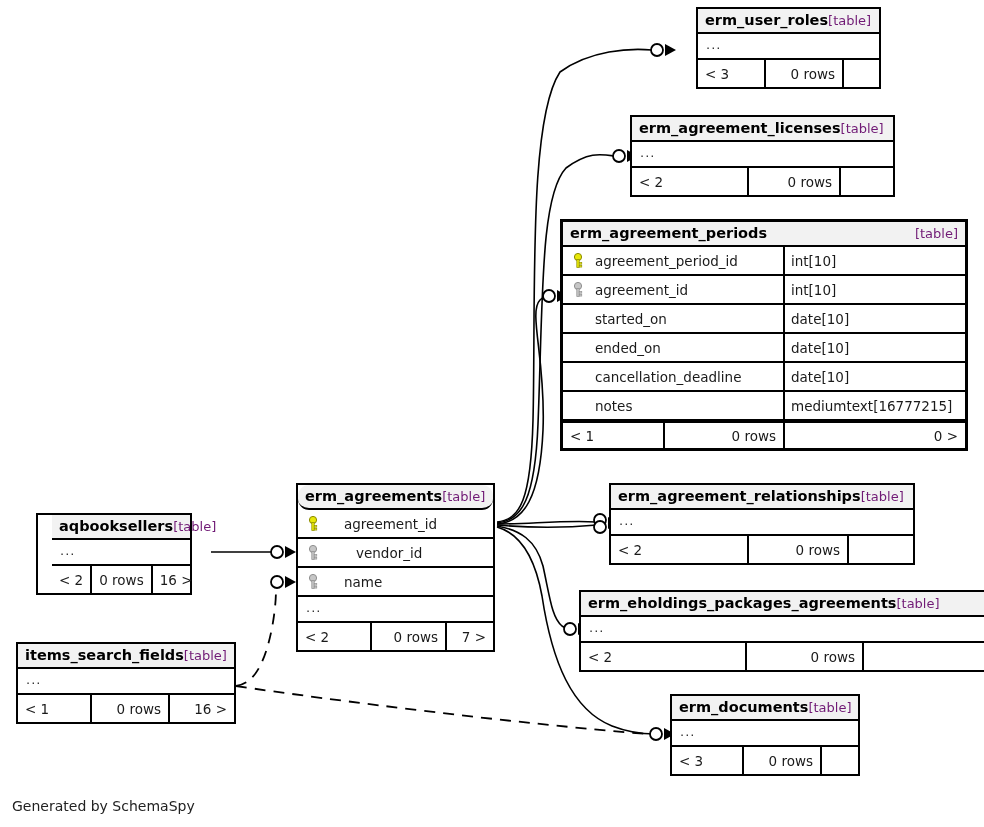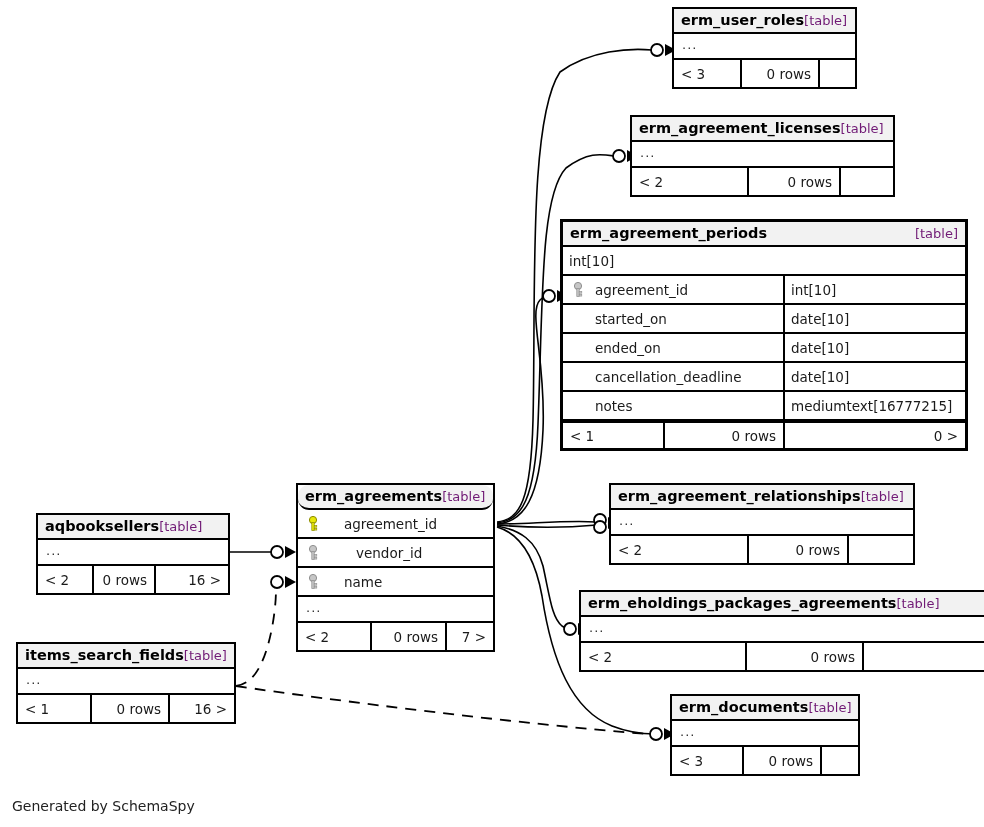--- a/index.html
+++ b/index.html
@@ -143,21 +143,21 @@
       <use href="#crow" x="675" y="734"></use>
 
       <circle cx="277" cy="552" r="6" fill="#fff" stroke="#000" stroke-width="1.8"></circle>
       <use href="#crow" x="296" y="552"></use>
 
       <circle cx="277" cy="582" r="6" fill="#fff" stroke="#000" stroke-width="1.8"></circle>
       <use href="#crow" x="296" y="582"></use>
     </g>
   </svg>
 
-  <div class="tbl" style="left:672px;top:7px;width:185px;">
+  <div class="tbl" style="left:696px;top:7px;width:185px;">
     <div class="thead">
       <span class="tname">erm_user_roles</span>
         <span class="ttag">[table]</span>
     </div>
     <div class="ellipsis">...</div>
     <div class="tfoot">
       <div class="fc left" style="width:68px">&lt; 3</div>
       <div class="fc right" style="width:78px">0 rows</div>
       <div class="fc right" style="flex:1 1 auto"></div>
     </div>
@@ -176,20 +176,31 @@
     </div>
   </div>
 
   <div class="tbl thick" style="left:560px;top:219px;width:408px;">
     <div class="thead spread">
       <span class="tname">erm_agreement_periods</span>
       <span class="ttag">[table]</span>
     </div>
 
     <div class="rowline">
+      <div class="rcol-name" style="width:222px;flex:0 0 222px">
+        <span class="keyico">
+          <svg width="14" height="16" viewBox="0 0 14 16">
+              <circle cx="7" cy="4" r="3.6" fill="#e8e80a" stroke="#8a8a00" stroke-width="1"></circle>
+              <rect x="5.8" y="6.6" width="2.4" height="8" fill="#e8e80a" stroke="#8a8a00" stroke-width="0.7"></rect>
+              <rect x="8.2" y="9.4" width="2.6" height="1.8" fill="#e8e80a" stroke="#8a8a00" stroke-width="0.6"></rect>
+              <rect x="8.2" y="12.3" width="2.6" height="1.8" fill="#e8e80a" stroke="#8a8a00" stroke-width="0.6"></rect>
+            </svg>
+        </span>
+        <span>agreement_period_id</span>
+      </div>
       <div class="rcol-type">int[10]</div>
     </div>
 
     <div class="rowline">
       <div class="rcol-name" style="width:222px;flex:0 0 222px">
         <span class="keyico">
           <svg width="14" height="16" viewBox="0 0 14 16">
               <circle cx="7" cy="4" r="3.6" fill="#c6c6c6" stroke="#8e8e8e" stroke-width="1"></circle>
               <rect x="5.8" y="6.6" width="2.4" height="8" fill="#c6c6c6" stroke="#8e8e8e" stroke-width="0.7"></rect>
               <rect x="8.2" y="9.4" width="2.6" height="1.8" fill="#c6c6c6" stroke="#8e8e8e" stroke-width="0.6"></rect>
@@ -328,21 +339,21 @@
         <span class="ttag">[table]</span>
     </div>
     <div class="ellipsis">...</div>
     <div class="tfoot">
       <div class="fc left" style="width:72px">&lt; 3</div>
       <div class="fc right" style="width:78px">0 rows</div>
       <div class="fc right" style="flex:1 1 auto"></div>
     </div>
   </div>
 
-  <div class="tbl" style="left:36px;top:513px;width:194px;">
+  <div class="tbl" style="left:36px;top:513px;width:156px;padding-left:14px;">
     <div class="thead">
       <span class="tname">aqbooksellers</span>
         <span class="ttag">[table]</span>
     </div>
     <div class="ellipsis">...</div>
     <div class="tfoot">
       <div class="fc left" style="width:56px">&lt; 2</div>
       <div class="fc right" style="width:62px">0 rows</div>
       <div class="fc right" style="flex:1 1 auto">16 &gt;</div>
     </div>

